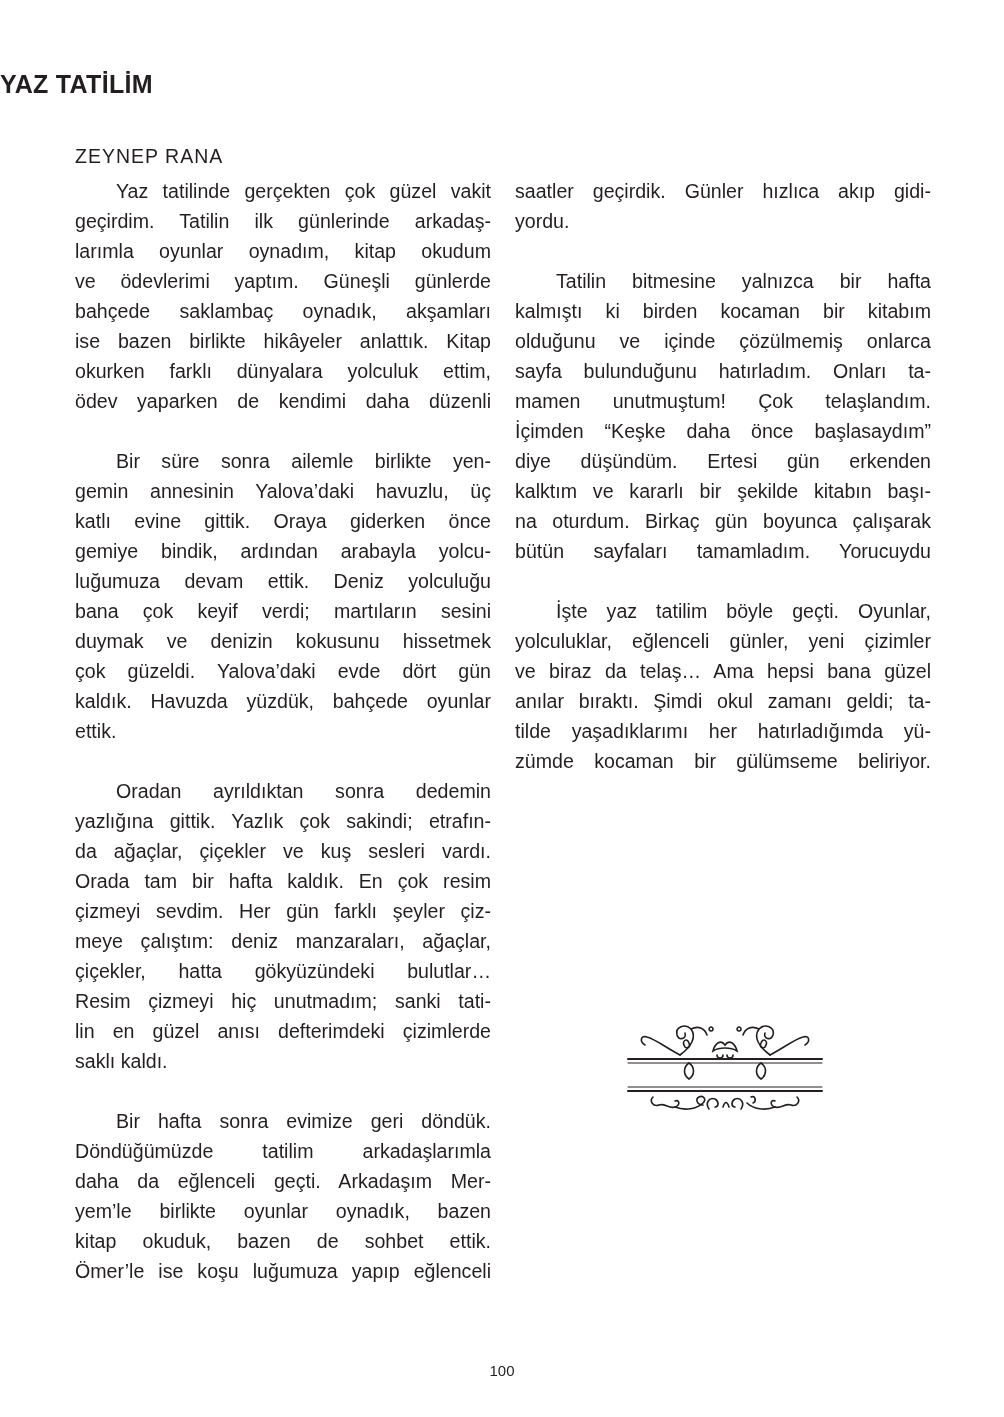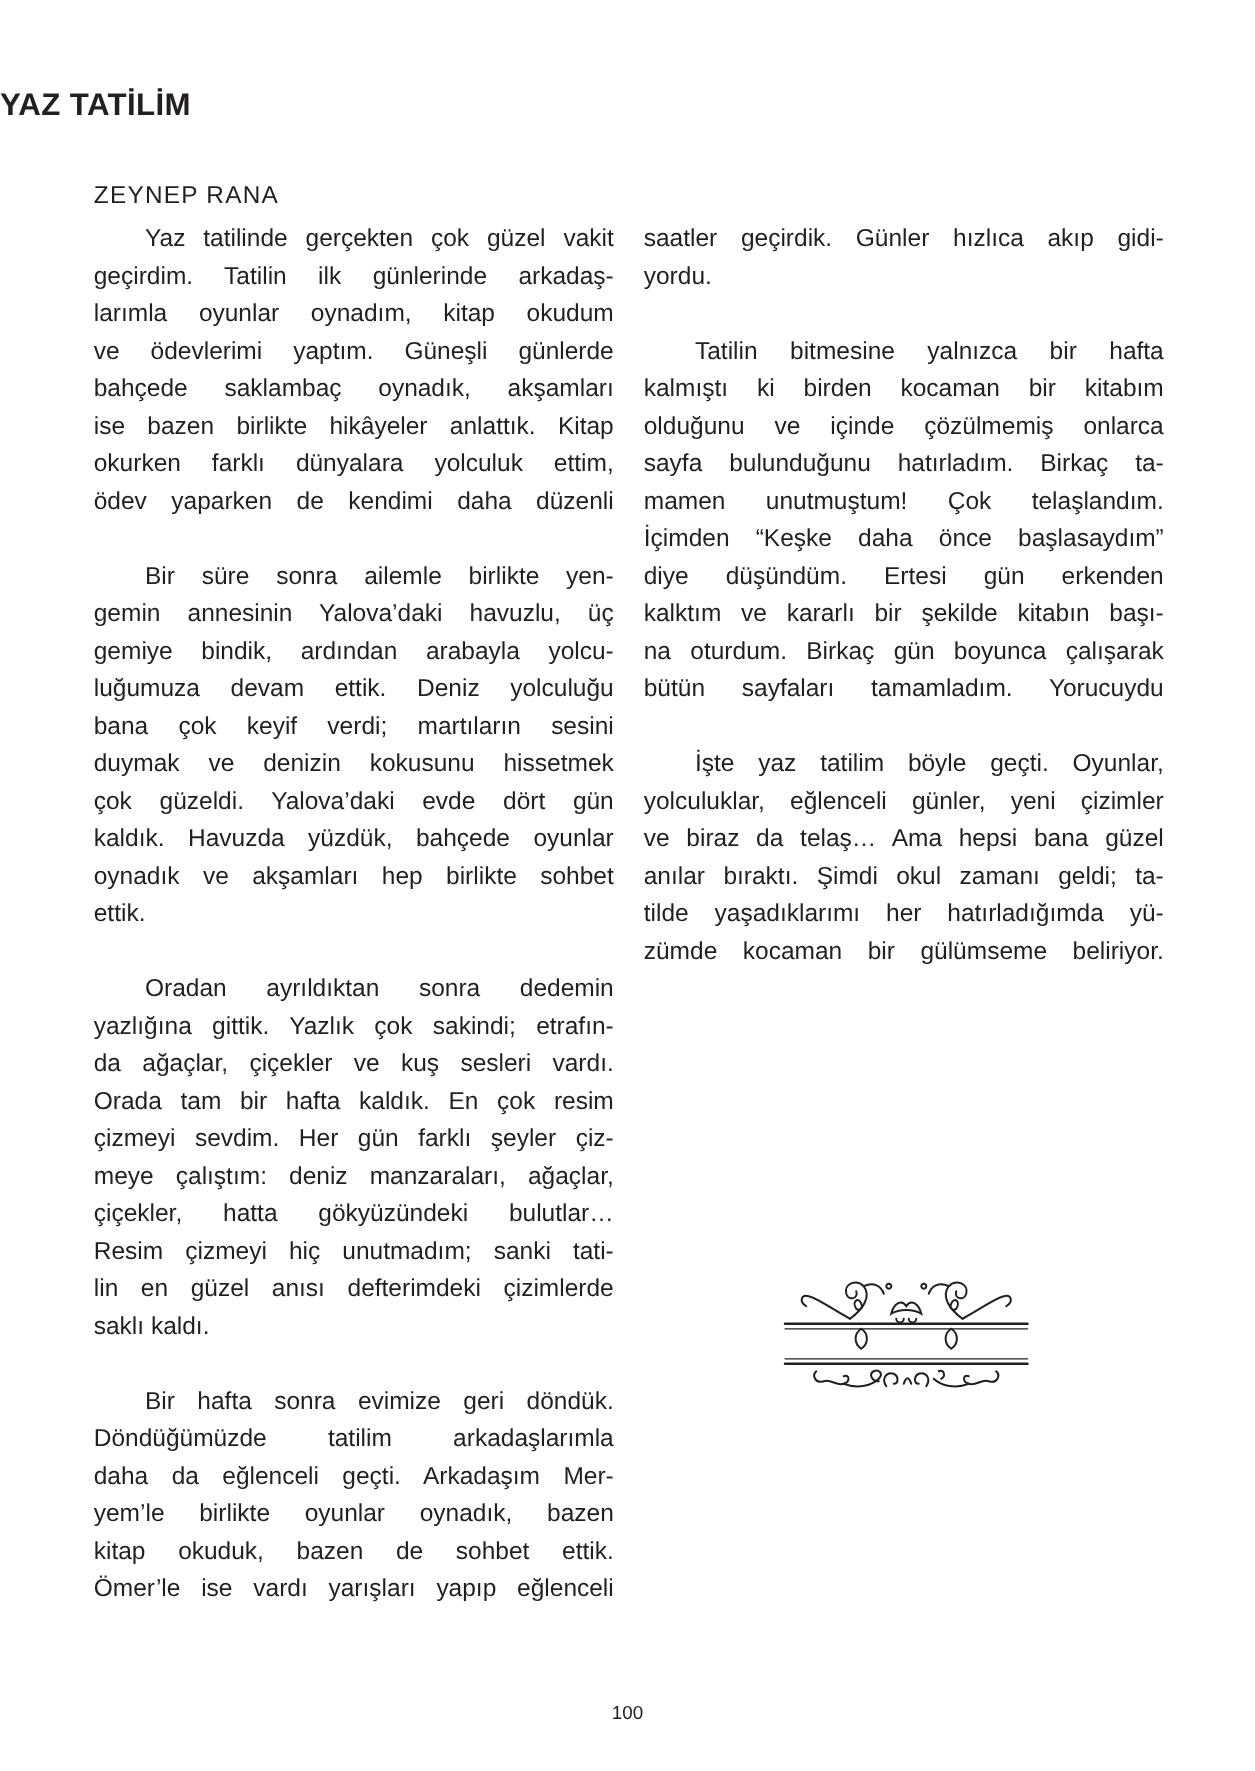--- a/index.html
+++ b/index.html
@@ -33,61 +33,61 @@
     <span class="line">larımla oyunlar oynadım, kitap okudum</span>
     <span class="line">ve ödevlerimi yaptım. Güneşli günlerde</span>
     <span class="line">bahçede saklambaç oynadık, akşamları</span>
     <span class="line">ise bazen birlikte hikâyeler anlattık. Kitap</span>
     <span class="line">okurken farklı dünyalara yolculuk ettim,</span>
     <span class="line">ödev yaparken de kendimi daha düzenli</span>
   </div>
   <div class="para">
     <span class="line indent">Bir süre sonra ailemle birlikte yen-</span>
     <span class="line">gemin annesinin Yalova’daki havuzlu, üç</span>
+    <span class="line">katlı evine gittik. Oraya giderken önce</span>
     <span class="line">gemiye bindik, ardından arabayla yolcu-</span>
     <span class="line">luğumuza devam ettik. Deniz yolculuğu</span>
     <span class="line">bana çok keyif verdi; martıların sesini</span>
     <span class="line">duymak ve denizin kokusunu hissetmek</span>
     <span class="line">çok güzeldi. Yalova’daki evde dört gün</span>
     <span class="line">kaldık. Havuzda yüzdük, bahçede oyunlar</span>
-    <span class="line">oynadık ve akşamları hep birlikte sohbet</span>
     <span class="line last">ettik.</span>
   </div>
   <div class="para">
     <span class="line indent">Oradan ayrıldıktan sonra dedemin</span>
     <span class="line">yazlığına gittik. Yazlık çok sakindi; etrafın-</span>
     <span class="line">da ağaçlar, çiçekler ve kuş sesleri vardı.</span>
     <span class="line">Orada tam bir hafta kaldık. En çok resim</span>
     <span class="line">çizmeyi sevdim. Her gün farklı şeyler çiz-</span>
     <span class="line">meye çalıştım: deniz manzaraları, ağaçlar,</span>
     <span class="line">çiçekler, hatta gökyüzündeki bulutlar…</span>
     <span class="line">Resim çizmeyi hiç unutmadım; sanki tati-</span>
     <span class="line">lin en güzel anısı defterimdeki çizimlerde</span>
     <span class="line last">saklı kaldı.</span>
   </div>
   <div class="para">
     <span class="line indent">Bir hafta sonra evimize geri döndük.</span>
     <span class="line">Döndüğümüzde tatilim arkadaşlarımla</span>
     <span class="line">daha da eğlenceli geçti. Arkadaşım Mer-</span>
     <span class="line">yem’le birlikte oyunlar oynadık, bazen</span>
     <span class="line">kitap okuduk, bazen de sohbet ettik.</span>
-    <span class="line">Ömer’le ise vardı yarışları yapıp eğlenceli</span>
+    <span class="line">Ömer’le ise koşu luğumuza yapıp eğlenceli</span>
   </div>
 </div>
 
 <div class="col right">
   <div class="para">
     <span class="line">saatler geçirdik. Günler hızlıca akıp gidi-</span>
     <span class="line last">yordu.</span>
   </div>
   <div class="para">
     <span class="line indent">Tatilin bitmesine yalnızca bir hafta</span>
     <span class="line">kalmıştı ki birden kocaman bir kitabım</span>
     <span class="line">olduğunu ve içinde çözülmemiş onlarca</span>
-    <span class="line">sayfa bulunduğunu hatırladım. Birkaç ta-</span>
+    <span class="line">sayfa bulunduğunu hatırladım. Onları ta-</span>
     <span class="line">mamen unutmuştum! Çok telaşlandım.</span>
     <span class="line">İçimden “Keşke daha önce başlasaydım”</span>
     <span class="line">diye düşündüm. Ertesi gün erkenden</span>
     <span class="line">kalktım ve kararlı bir şekilde kitabın başı-</span>
     <span class="line">na oturdum. Birkaç gün boyunca çalışarak</span>
     <span class="line">bütün sayfaları tamamladım. Yorucuydu</span>
   </div>
   <div class="para">
     <span class="line indent">İşte yaz tatilim böyle geçti. Oyunlar,</span>
     <span class="line">yolculuklar, eğlenceli günler, yeni çizimler</span>

